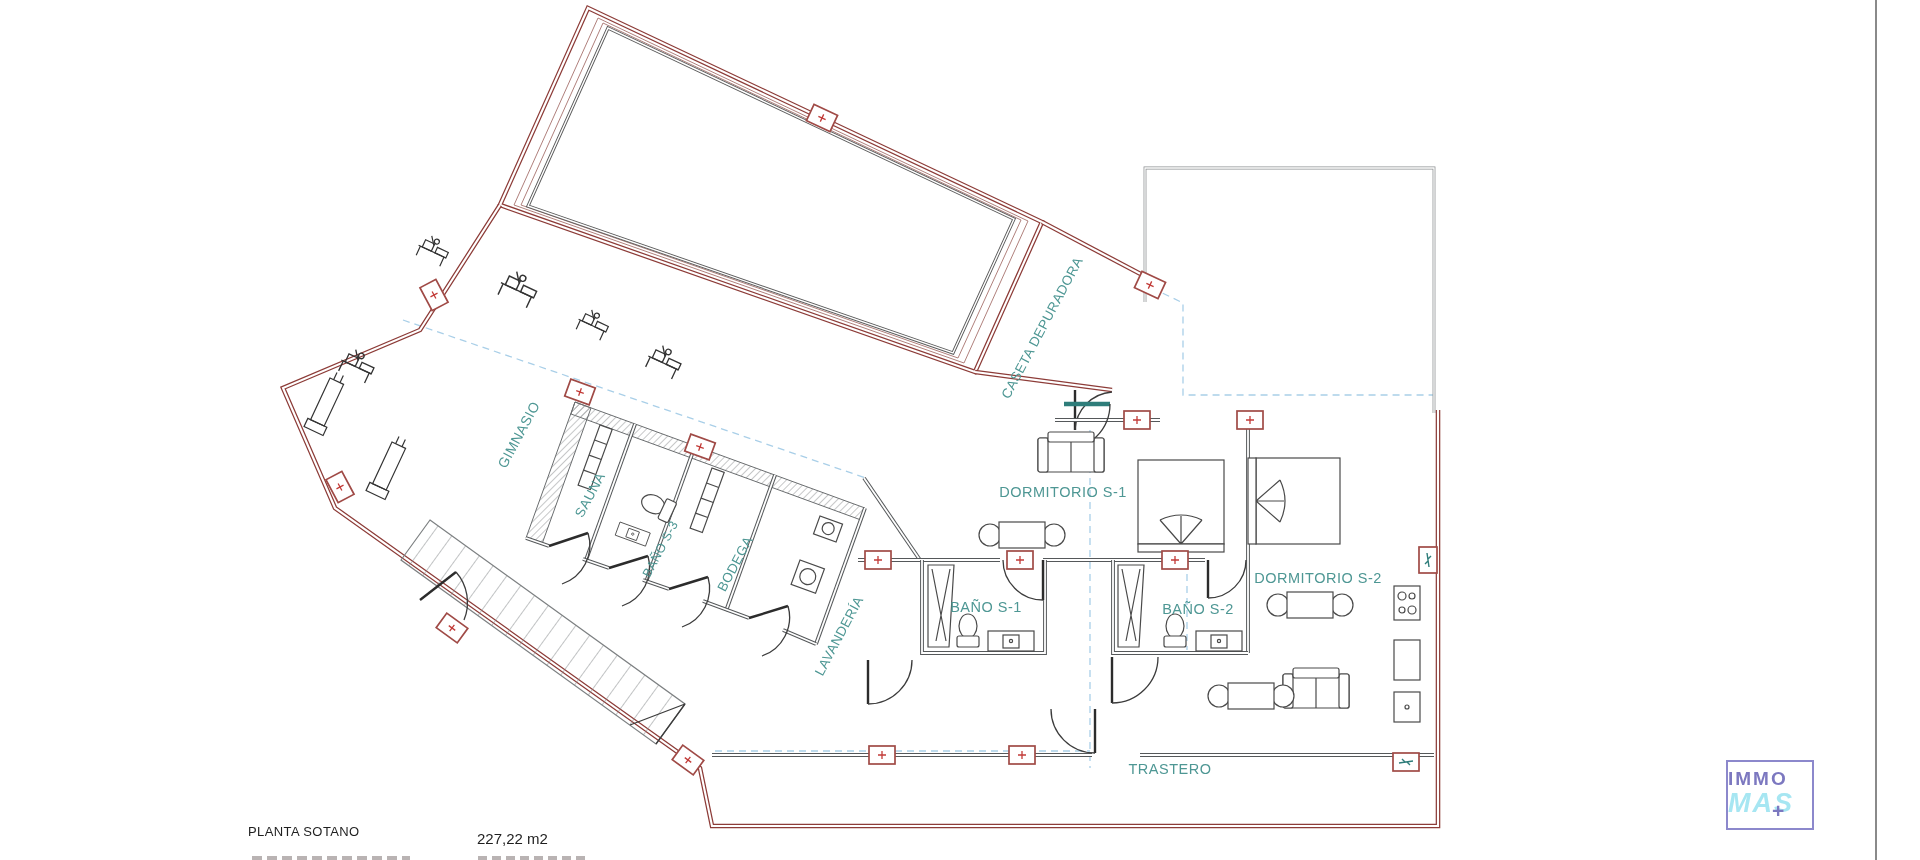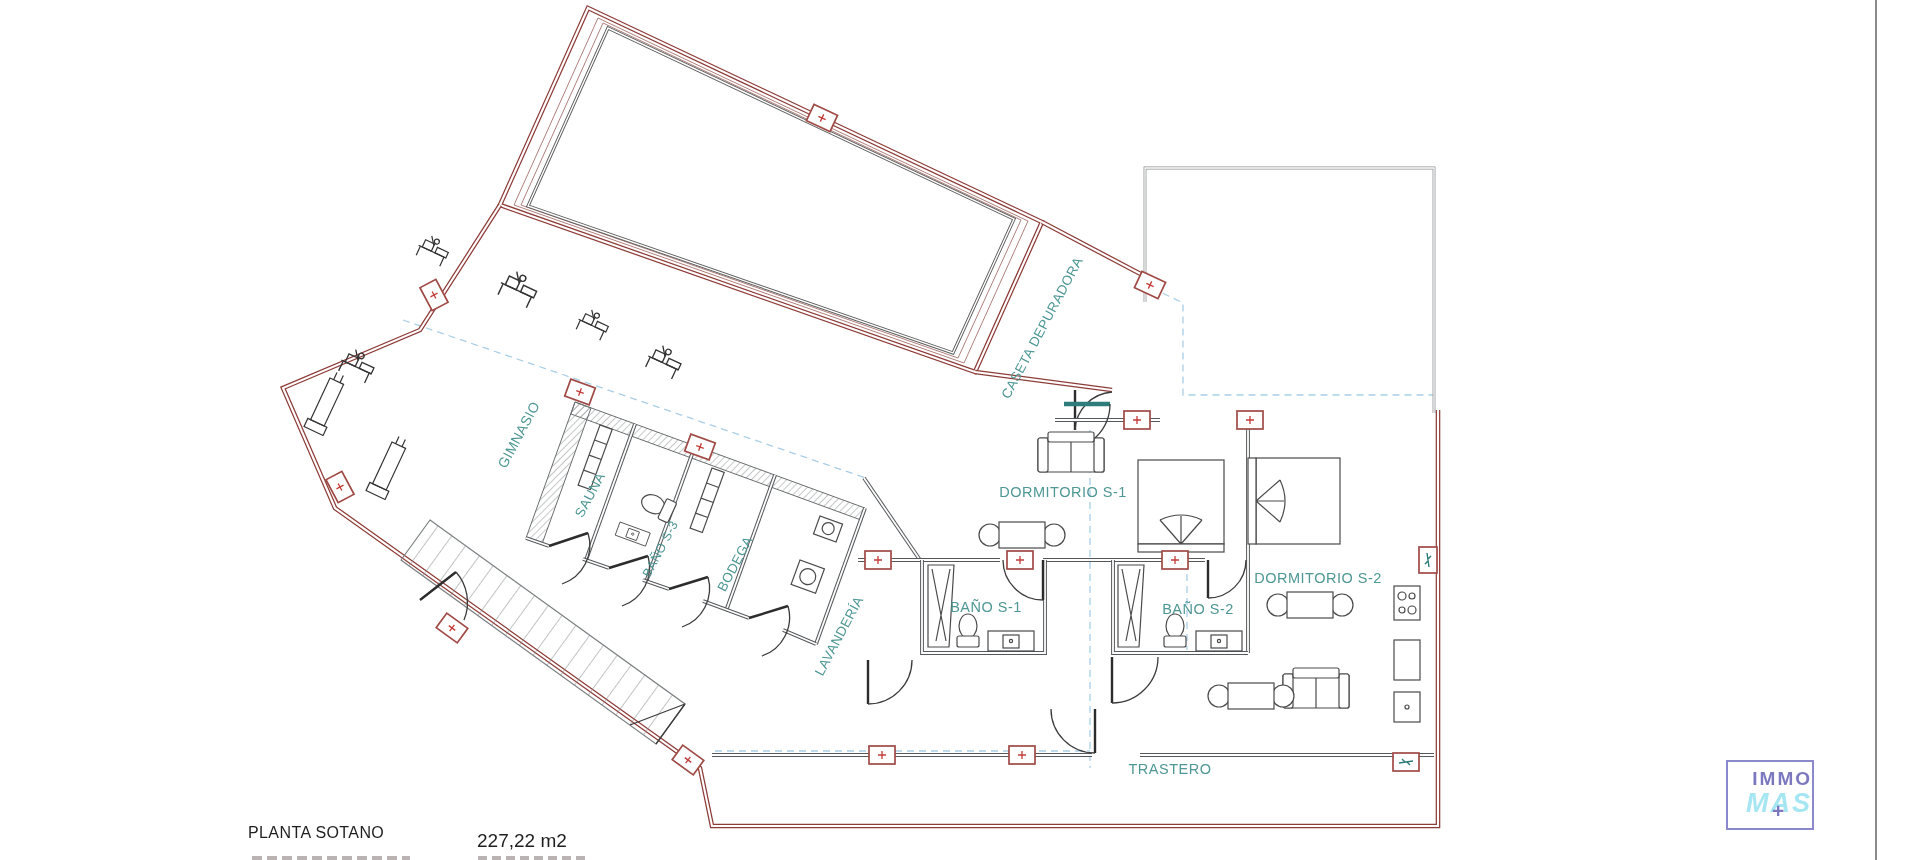--- a/index.html
+++ b/index.html
@@ -25,25 +25,25 @@
   .hatchq{fill:url(#hatch);stroke:#6a6d6f;stroke-width:1;}
   .stairs{fill:url(#treads);stroke:#7d8082;stroke-width:1.2;}
   .rl{fill:#4e9794;font-size:13.5px;letter-spacing:.4px;text-anchor:middle;font-family:"Liberation Sans",sans-serif;}
   .rlh{fill:#4e9794;font-size:14.5px;letter-spacing:.5px;text-anchor:middle;font-family:"Liberation Sans",sans-serif;}
   #mkbox rect{fill:#fff;stroke:#a04a46;stroke-width:1.7;}
   #mkbox path{stroke:#c23b38;stroke-width:1.3;fill:none;}
   #mkwin rect{fill:#fff;stroke:#a04a46;stroke-width:1.7;}
   #mkwin path{stroke:#2e7d7a;stroke-width:1.4;fill:none;}
 
   
-  .plan-title{position:absolute;left:248px;top:824px;font-size:16px;color:#1f1f1f;letter-spacing:.4px;}
-  .plan-area{position:absolute;left:477px;top:830px;font-size:19px;color:#1f1f1f;}
+  .plan-title{position:absolute;left:248px;top:824px;font-size:13px;color:#1f1f1f;letter-spacing:.4px;}
+  .plan-area{position:absolute;left:477px;top:830px;font-size:15px;color:#1f1f1f;}
   .page-edge{position:absolute;left:1875px;top:0;width:2px;height:860px;background:#8a8a8a;}
   .logo{position:absolute;left:1726px;top:760px;width:88px;height:70px;border:2px solid #8c88cc;
-        box-sizing:border-box;text-align:right;background:#fff;}
+        box-sizing:border-box;text-align:left;background:#fff;}
   .logo .l1{margin-top:7px;font-size:19px;font-weight:bold;color:#7c78c0;letter-spacing:2px;line-height:1;}
   .logo .l2{font-size:27px;font-weight:bold;color:#a6e6f2;letter-spacing:2px;line-height:1;margin-top:2px;font-style:italic;}
   .logo .lp{position:absolute;left:44px;top:37px;font-size:21px;font-weight:bold;color:#7c78c0;}
 </style>
 </head>
 <body>
 
 <div id="stage">
 
 <svg width="1560" height="860" viewBox="0 0 1560 860">

